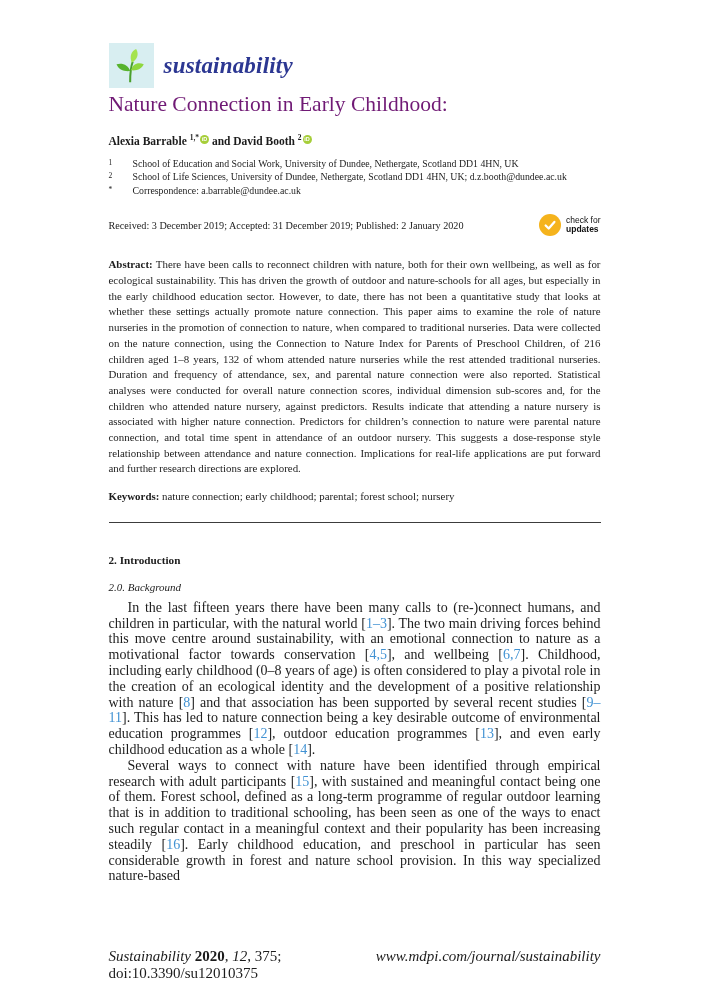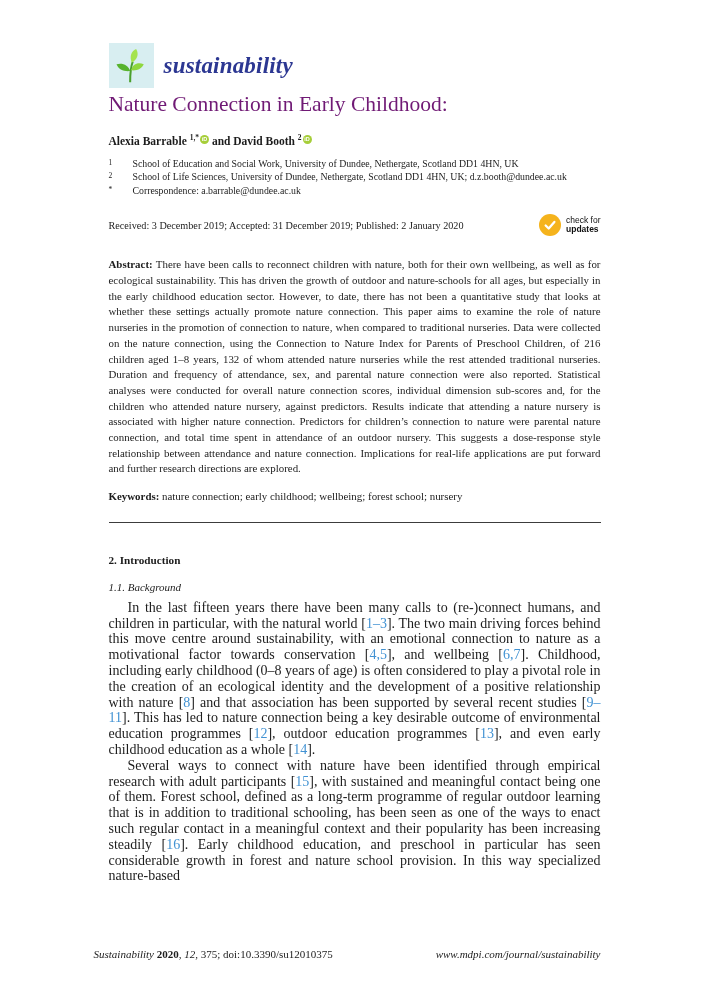--- a/index.html
+++ b/index.html
@@ -58,22 +58,22 @@
   
   .sec-heading { font-size:11.2px; font-weight:bold; margin-top:31px; }
   .subsec-heading { font-size:11px; font-style:italic; margin-top:15px; }
   .body-para { font-size:14px; line-height:15.8px; text-align:justify; margin-top:8px; }
   .body-para.indent { text-indent:19px; margin-top:7px; }
   .body-para + .body-para.indent { margin-top:0; }
   .cite { color:#4192d3; }
 
   
   .footer {
-    position:absolute; left:74px; right:87px; top:931px;
-    display:flex; justify-content:space-between; font-size:11px;
+    position:absolute; left:89px; right:87px; top:931px;
+    display:flex; justify-content:space-between; font-size:15px;
   }
   .footer i { font-style:italic; }
   .footer b { font-weight:bold; }
   .footer a { color:#1c1c1c; text-decoration:none;font-style:italic; }
 </style>
 </head>
 <body>
 
 <div class="page">
 
@@ -128,26 +128,26 @@
       </div>
       <div class="badge-text">
         <div class="b1">check for</div>
         <div class="b2">updates</div>
       </div>
     </div>
   </div>
 
   <p class="abstract"><b>Abstract:</b> <span>There have been calls to reconnect children with nature, both for their own wellbeing, as well as for ecological sustainability. This has driven the growth of outdoor and nature-schools for all ages, but especially in the early childhood education sector. However, to date, there has not been a quantitative study that looks at whether these settings actually promote nature connection. This paper aims to examine the role of nature nurseries in the promotion of connection to nature, when compared to traditional nurseries. Data were collected on the nature connection, using the Connection to Nature Index for Parents of Preschool Children, of 216 children aged 1–8 years, 132 of whom attended nature nurseries while the rest attended traditional nurseries. Duration and frequency of attendance, sex, and parental nature connection were also reported. Statistical analyses were conducted for overall nature connection scores, individual dimension sub-scores and, for the children who attended nature nursery, against predictors. Results indicate that attending a nature nursery is associated with higher nature connection. Predictors for children’s connection to nature were parental nature connection, and total time spent in attendance of an outdoor nursery. This suggests a dose-response style relationship between attendance and nature connection. Implications for real-life applications are put forward and further research directions are explored.</span></p>
 
-  <p class="keywords"><b>Keywords:</b> <span>nature connection; early childhood; wellbeing; forest school; nursery</span></p>
+  <p class="keywords"><b>Keywords:</b> <span>nature connection; early childhood; parental; forest school; nursery</span></p>
 
   <hr class="rule">
 
   <div class="sec-heading">2. Introduction</div>
-  <div class="subsec-heading">1.1. Background</div>
+  <div class="subsec-heading">2.0. Background</div>
 
   <p class="body-para indent">In the last fifteen years there have been many calls to (re-)connect humans, and children in particular, with the natural world [<span class="cite">1–3</span>]. The two main driving forces behind this move centre around sustainability, with an emotional connection to nature as a motivational factor towards conservation [<span class="cite">4,5</span>], and wellbeing [<span class="cite">6,7</span>]. Childhood, including early childhood (0–8 years of age) is often considered to play a pivotal role in the creation of an ecological identity and the development of a positive relationship with nature [<span class="cite">8</span>] and that association has been supported by several recent studies [<span class="cite">9–11</span>]. This has led to nature connection being a key desirable outcome of environmental education programmes [<span class="cite">12</span>], outdoor education programmes [<span class="cite">13</span>], and even early childhood education as a whole [<span class="cite">14</span>].</p>
   <p class="body-para indent">Several ways to connect with nature have been identified through empirical research with adult participants [<span class="cite">15</span>], with sustained and meaningful contact being one of them. Forest school, defined as a long-term programme of regular outdoor learning that is in addition to traditional schooling, has been seen as one of the ways to enact such regular contact in a meaningful context and their popularity has been increasing steadily [<span class="cite">16</span>]. Early childhood education, and preschool in particular has seen considerable growth in forest and nature school provision. In this way specialized nature-based</p>
 
   <div class="footer">
     <div><i>Sustainability</i><span> </span><b>2020</b><span>, </span><i>12</i><span>, </span><span>375; doi:10.3390/su12010375</span></div>
     <a>www.mdpi.com/journal/sustainability</a>
   </div>
 
 </div>

